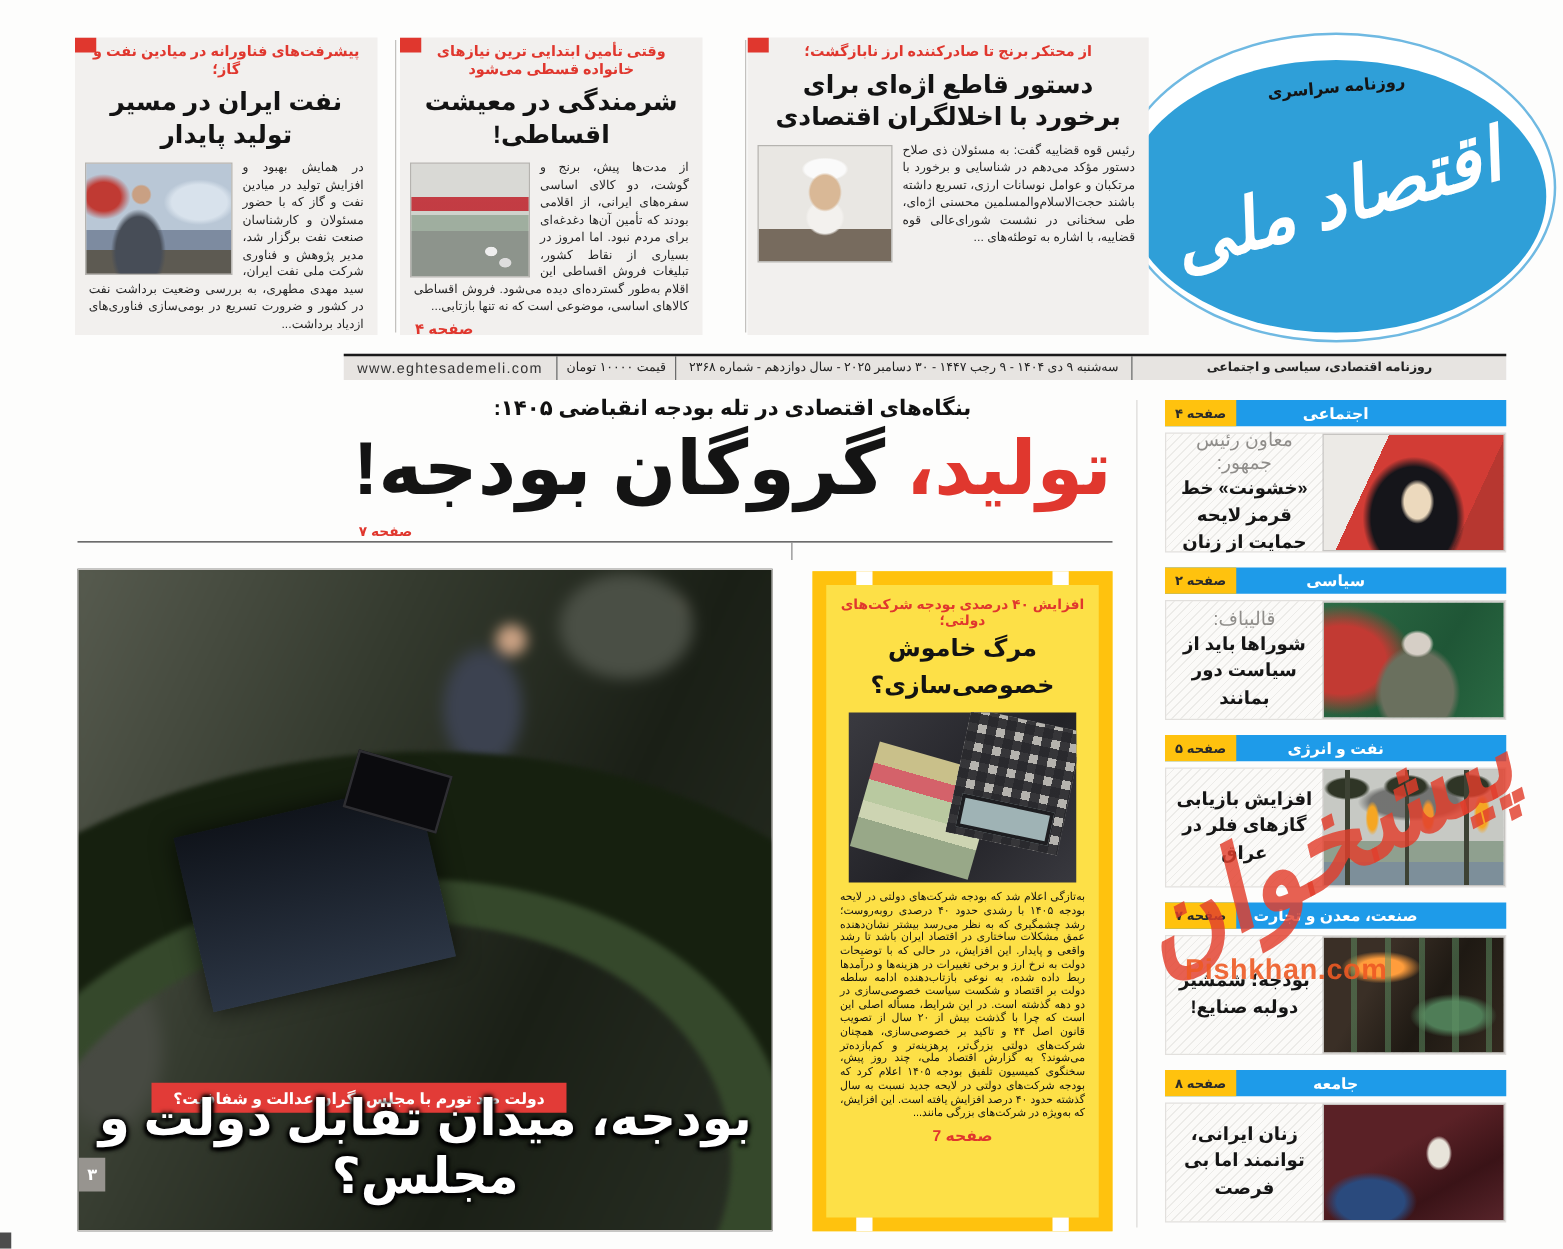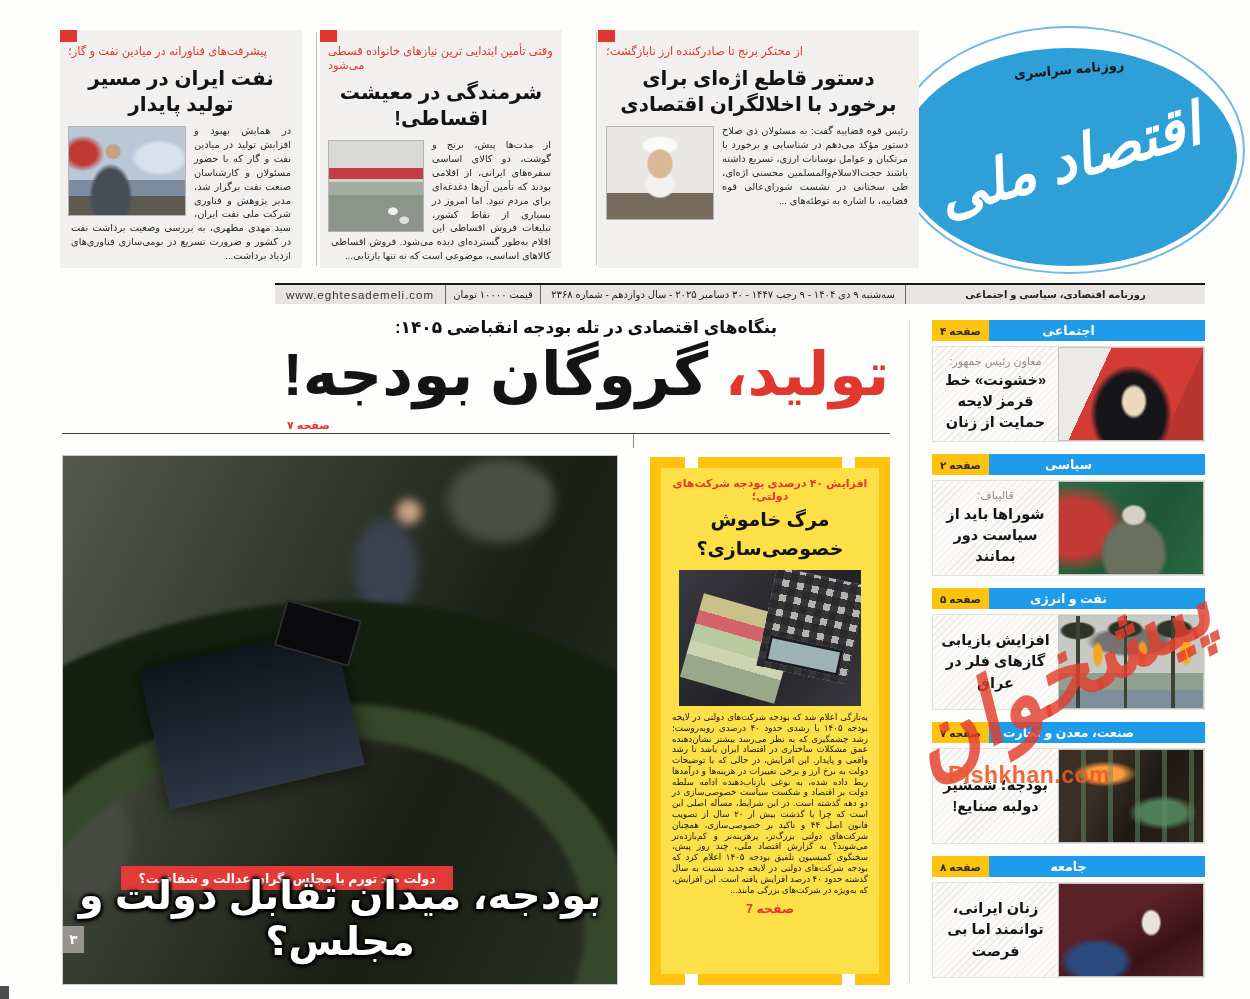--- a/index.html
+++ b/index.html
@@ -2,21 +2,21 @@
 <html lang="fa"><head>
 <meta charset="utf-8">
 <style>
   * { margin:0; padding:0; box-sizing:border-box; }
   html,body { width:1250px; height:999px; background:#fdfdfc; font-family:"Liberation Sans","DejaVu Sans",sans-serif; }
   body { position:relative; direction:rtl; overflow:hidden; }
 
   
   .topbox { position:absolute; top:30px; height:238px; background:#f2f0ee; padding:4px 8px; overflow:hidden; }
   .topbox::before { content:""; position:absolute; top:0; left:0; width:17px; height:12px; background:#e0372e; }
-  .tb-kicker { color:#e0372e; font-weight:normal; font-size:11.5px; text-align:left; margin-top:10px; }
+  .tb-kicker { color:#e0372e; font-weight:bold; font-size:11.5px; text-align:center; }
   .tb-title  { color:#131313; font-size:20px; font-weight:800; text-align:center; line-height:1.3; margin:7px 0 7px; }
   .tb-body   { font-size:9.8px; line-height:1.42; text-align:justify; color:#262626; padding:0 3px; }
   .tb-photo  { float:left; margin:2px 8px 3px 0; border:1px solid #b5b3af; }
   .tb-page   { clear:both; color:#e0372e; font-weight:bold; font-size:12px; text-align:left; padding:3px 4px 0; }
   #box-ejei { left:598px; width:321px; }
   #box-inst { left:320px; width:242px; }
   #box-oil  { left:60px;  width:242px; }
   .vdiv { position:absolute; top:32px; height:234px; width:1px; background:#c3c1be; }
 
   .ph-ejei { width:108px; height:94px; background:
@@ -115,21 +115,21 @@
   .sb-section { margin-bottom:12px; }
   .sb-head { position:relative; height:21px; background:#1e9be9; }
   .sb-cat  { position:absolute; inset:0; display:flex; align-items:center; justify-content:center;
       color:#fff; font-weight:bold; font-size:12.5px; }
   .sb-tab  { position:absolute; left:0; top:0; width:57px; height:21px; background:#ffc20e; color:#2a2a2a;
       font-size:10.5px; font-weight:bold; display:flex; align-items:center; justify-content:center; z-index:2; }
   .sb-card { margin-top:5px; height:96px; background:repeating-linear-gradient(135deg,#fbfaf8 0 4px, #ecebe8 4px 5px);
       display:flex; border:1px solid #e2e0dd; }
   .sb-photo { width:146px; height:94px; flex:none; border:1px solid #c6c4c1; }
   .sb-text { flex:1; padding:4px 5px; text-align:center; display:flex; flex-direction:column; justify-content:center; }
-  .sb-lead { color:#8f8d8a; font-size:11px; margin-bottom:2px; }
+  .sb-lead { color:#8f8d8a; font-size:15px; margin-bottom:2px; }
   .sb-title { color:#151515; font-size:14.5px; font-weight:800; line-height:1.45; }
 
   .sp-social { background:
       radial-gradient(26px 34px at 52% 58%, #ecd9bd 0 40%, transparent 52%),
       radial-gradient(62px 74px at 50% 72%, #15151a 0 55%, transparent 66%),
       linear-gradient(115deg,#eceae6 0 28%, #d23c35 28% 78%, #b73730 78%); }
   .sp-politics { background:
       radial-gradient(24px 20px at 52% 36%, #d6cfc6 0 42%, transparent 55%),
       radial-gradient(52px 58px at 52% 78%, #6a705e 0 55%, transparent 66%),
       radial-gradient(110px 85px at 10% 50%, #c23a33 0 32%, transparent 52%),

